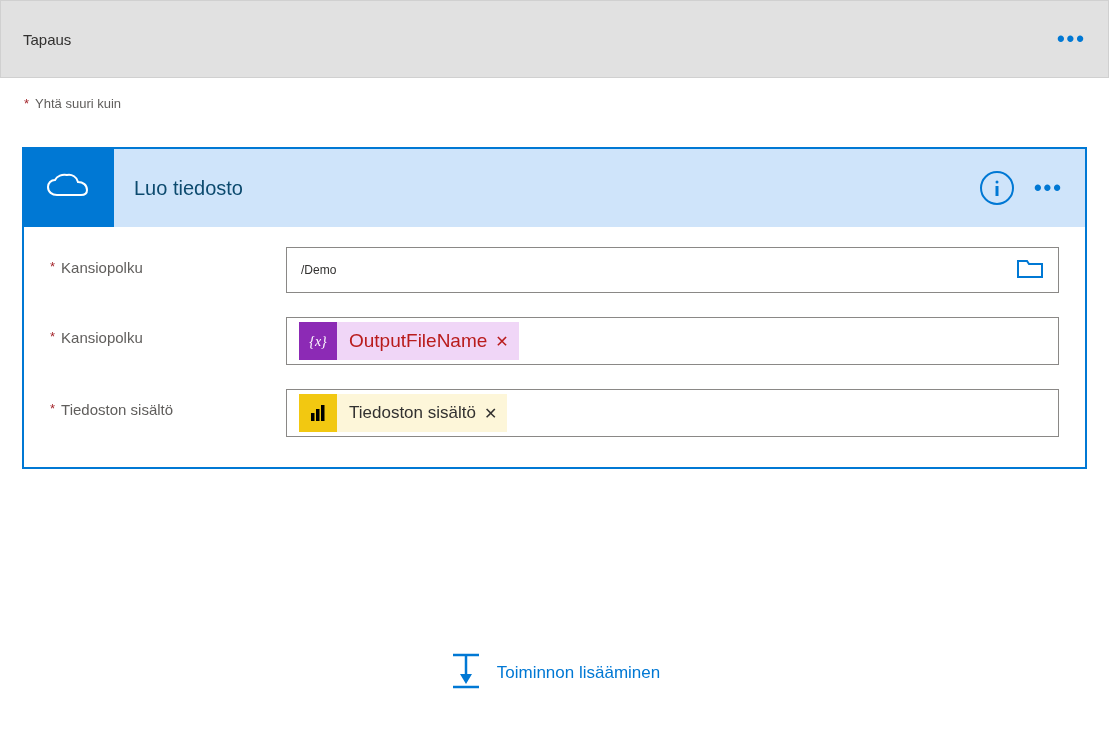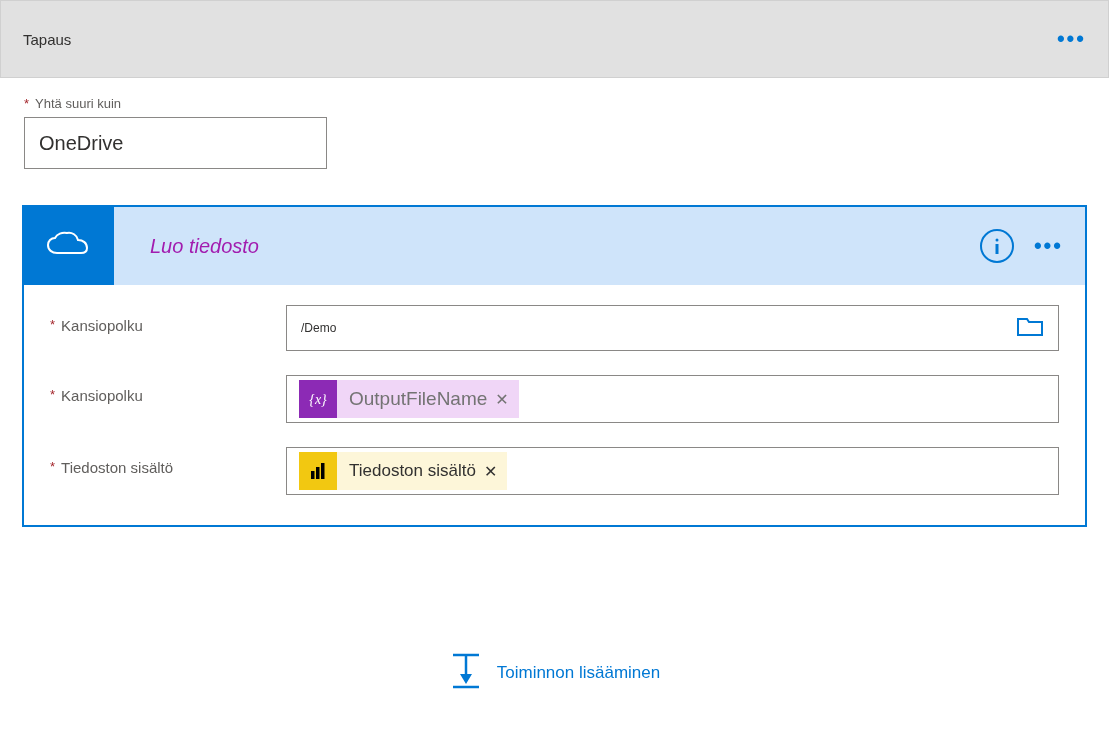--- a/index.html
+++ b/index.html
@@ -67,24 +67,23 @@
     .action-icon-box {
       width: 90px;
       height: 78px;
       background: #0078d4;
       display: flex;
       align-items: center;
       justify-content: center;
     }
     .action-title {
       font-size: 20px;
-      margin-left: 36px;
-      color: #a21caf;
+      margin-left: 20px;
+      color: #0c4a6e;
       flex: 1;
-      font-style: italic;
     }
     .info-circle {
       width: 34px;
       height: 34px;
       border: 2px solid #0078d4;
       border-radius: 50%;
       display: flex;
       align-items: center;
       justify-content: center;
       color: #0078d4;
@@ -150,21 +149,21 @@
     }
     .token-icon.var { background: #8c2ab5; }
     .token-icon.powerbi { background: #f2c811; }
     .token-body {
       display: inline-flex;
       align-items: center;
       height: 38px;
       padding: 0 10px 0 12px;
       font-size: 19px;
     }
-    .token-body.var-body { background: #f0d6f7; color: #737373; justify-content: flex-end; }
+    .token-body.var-body { background: #f0d6f7; color: #b91c1c; justify-content: flex-end; }
     .token-body.powerbi-body { background: #fdf6d9; color: #323130; font-size: 17px; }
     .token-x {
       margin-left: 8px;
       cursor: pointer;
       font-size: 16px;
     }
     .add-action {
       position: absolute;
       left: 0;
       right: 0;
@@ -187,21 +186,20 @@
 <div class="case-header">
   <span class="case-title">Tapaus</span>
   <span class="dots">•••</span>
 </div>
 
 <div class="equals-section">
   <div class="field-label">
     <span class="req-star">*</span>
     <span>Yhtä suuri kuin</span>
   </div>
-  <input class="equals-input" type="text" value="OneDrive" style="">
 </div>
 
 <div class="action-card">
   <div class="action-header">
     <div class="action-icon-box">
       <svg width="48" height="30" viewBox="0 0 48 30">
         <path d="M 12 22 C 7 22 3 19 3 14 C 3 10 6 7 10 7 C 12 3 17 1 22 2 C 27 1 32 4 33 9 C 38 9 42 12 42 17 C 42 20 40 22 36 22 Z" fill="none" stroke="#ffffff" stroke-width="2"></path>
       </svg>
     </div>
     <span class="action-title">Luo tiedosto</span>

